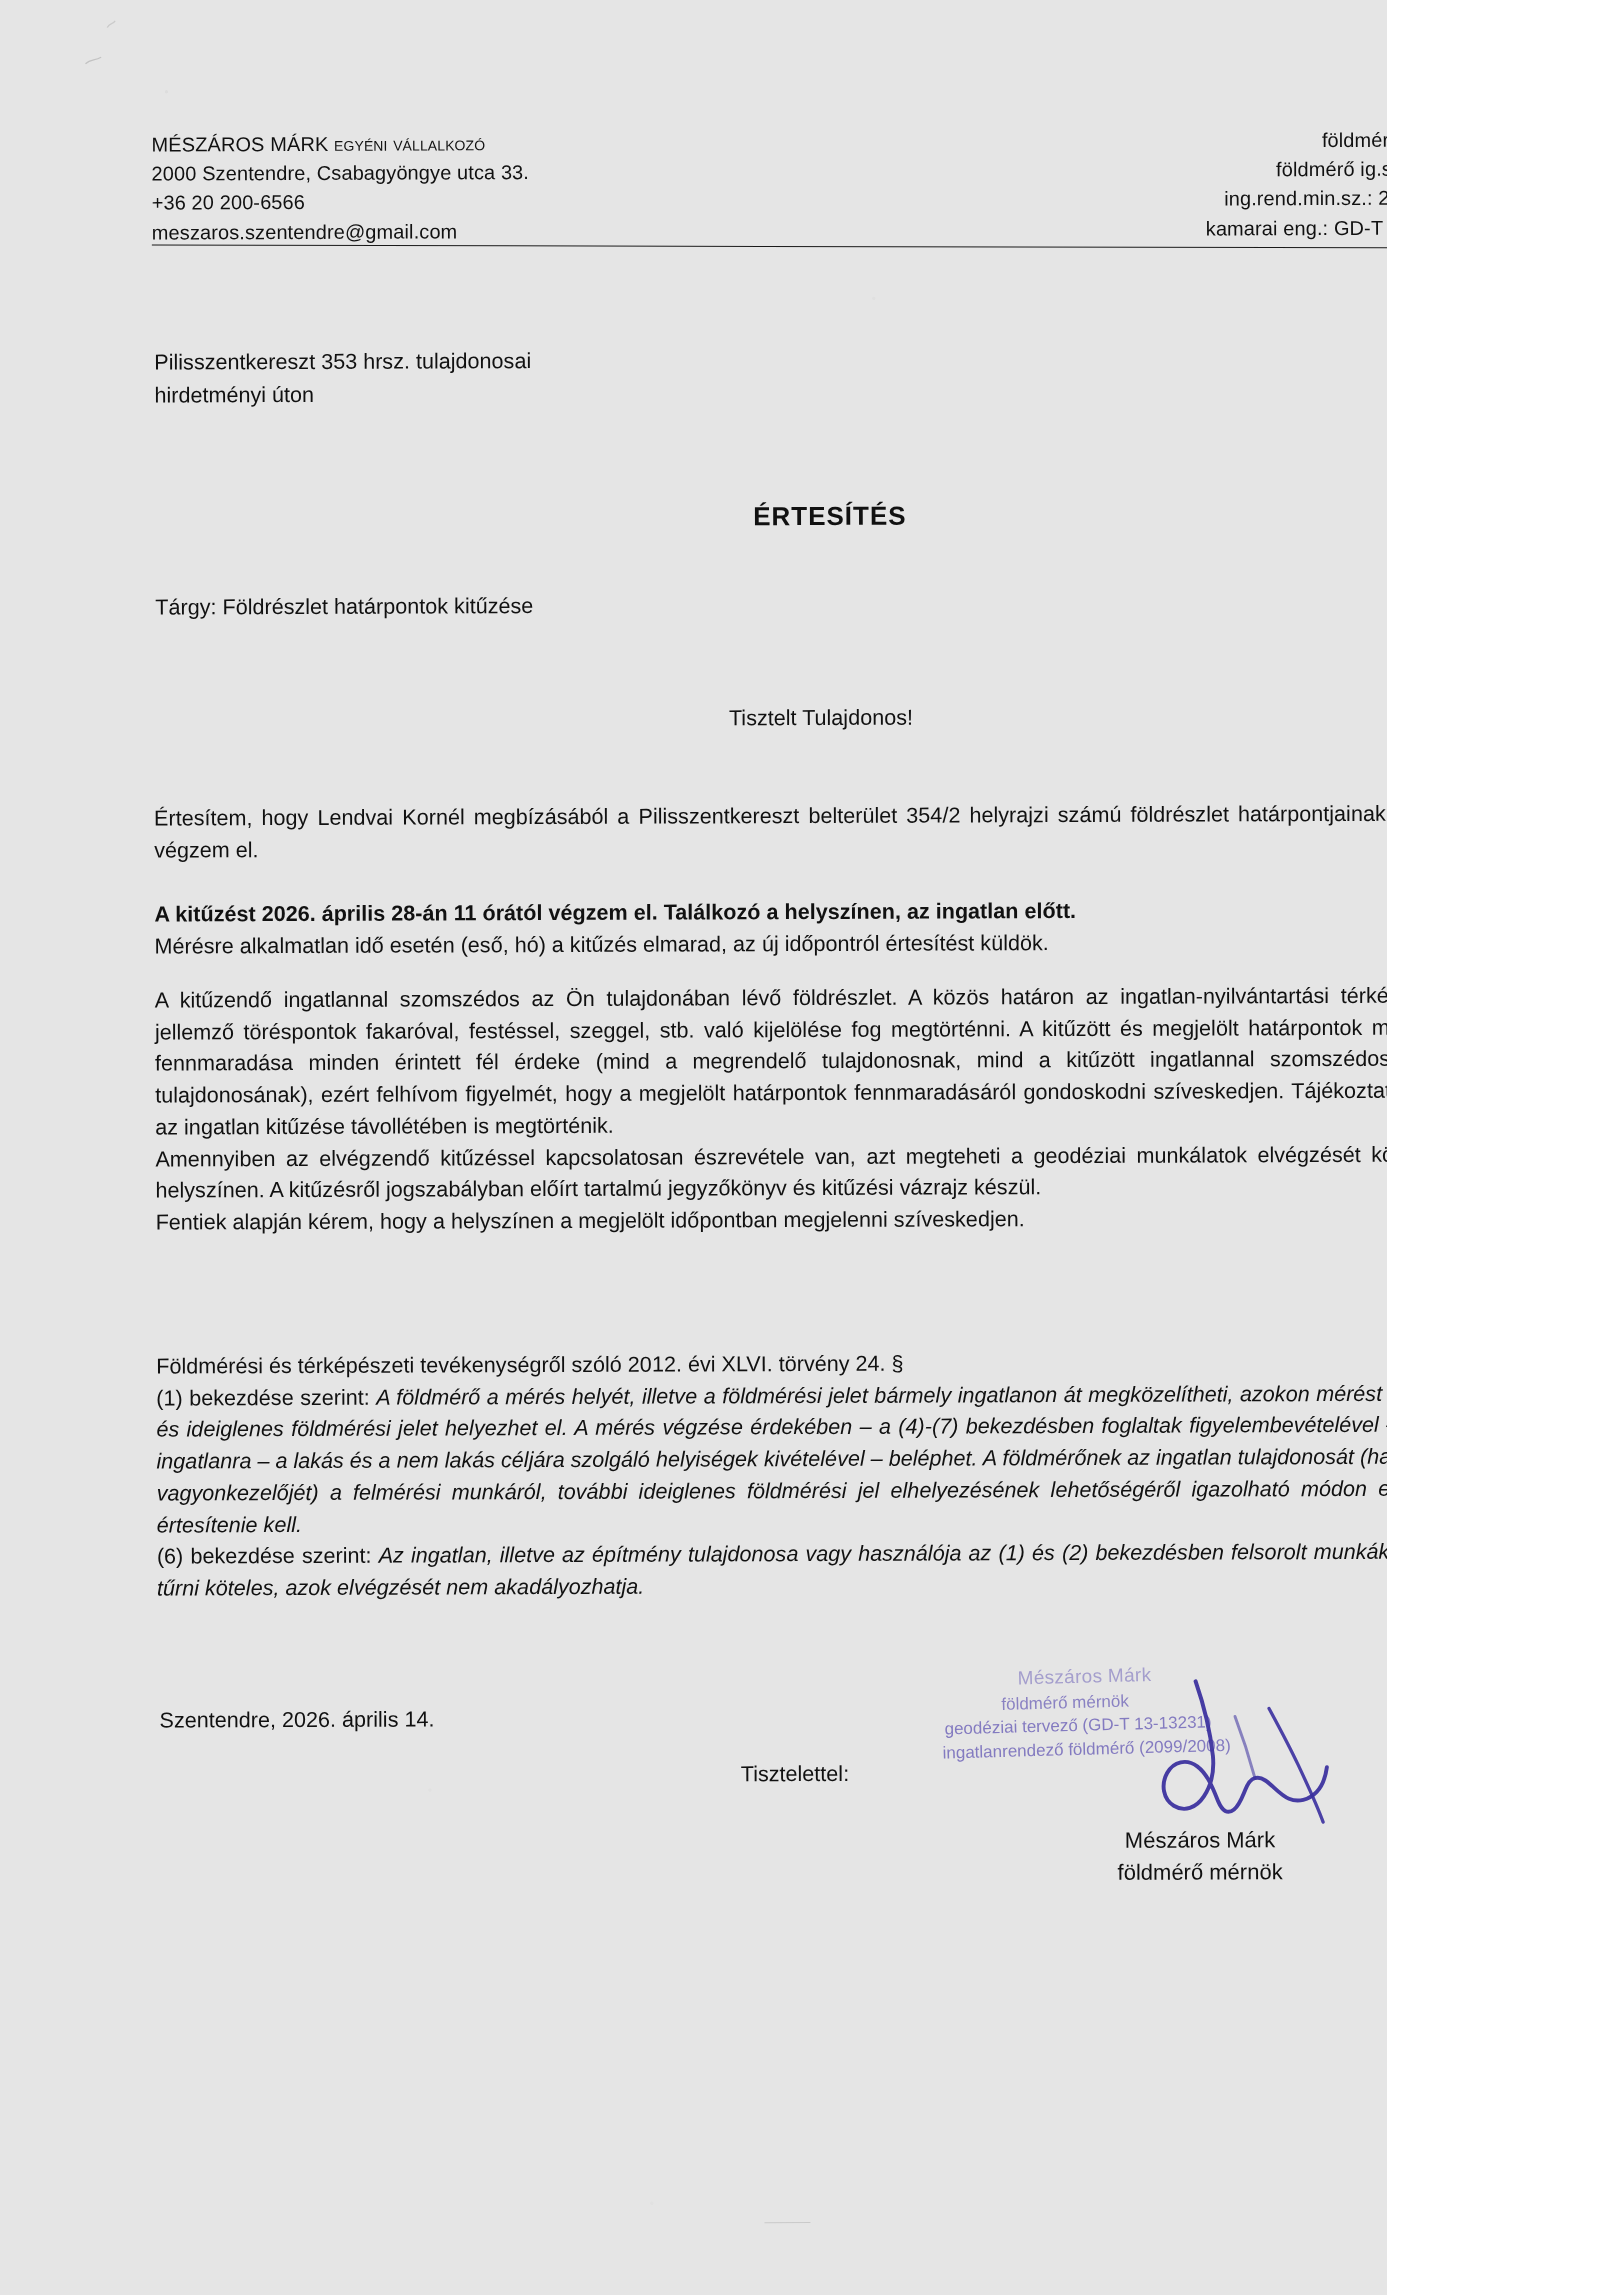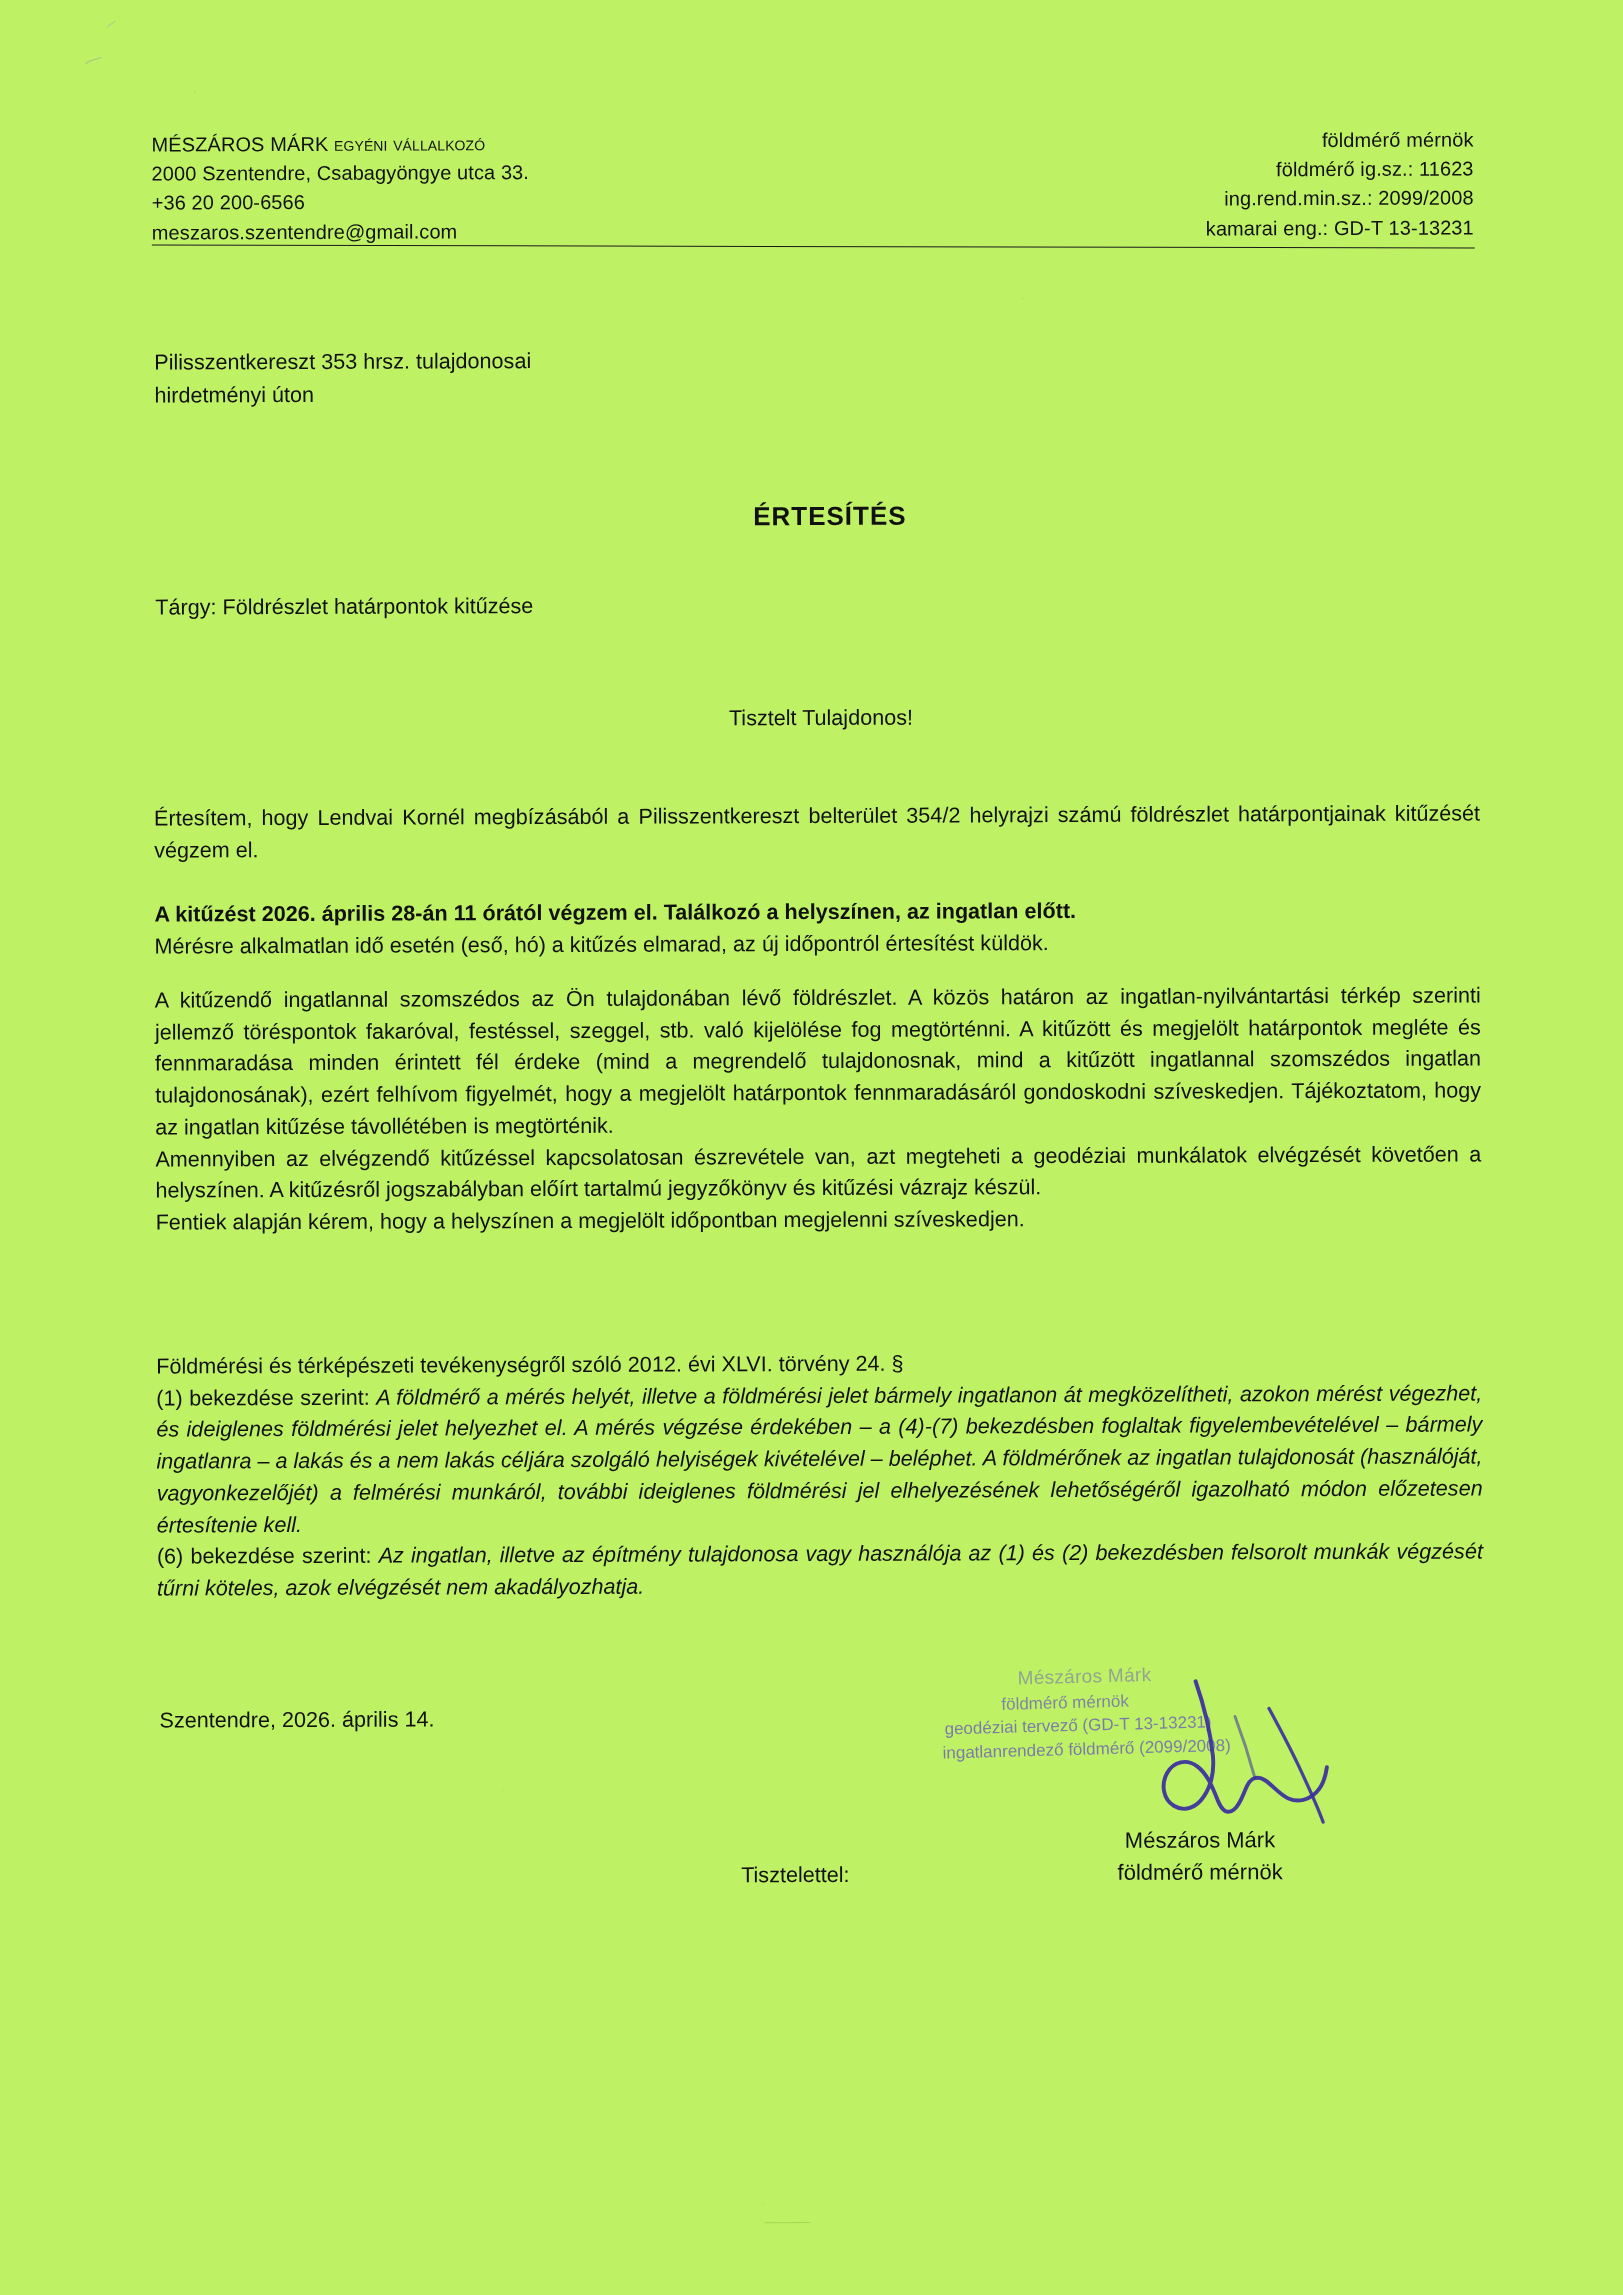--- a/index.html
+++ b/index.html
@@ -9,23 +9,23 @@
     background: #ffffff;
   }
 
   body {
     font-family: "Liberation Sans", sans-serif;
     color: #111111;
   }
 
   .page {
     position: relative;
-    width: 1623px;
+    width: 1387px;
     height: 2295px;
-    background: #bef264;
+    background: #e5e5e5;
     overflow: hidden;
     box-sizing: border-box;
   }
 
   
   .scan-noise {
     position: absolute;
     inset: 0;
     pointer-events: none;
     background:
@@ -171,21 +171,21 @@
   .closing-date {
     position: absolute;
     left: 156px;
     top: 1705px;
     font-size: 21.6px;
   }
 
   .regards {
     position: absolute;
     left: 737px;
-    top: 1862px;
+    top: 1761px;
     font-size: 21.6px;
   }
 
   
   .stamp {
     position: absolute;
     left: 937px;
     top: 1668px;
     width: 367px;
     color: #6d62b8;

